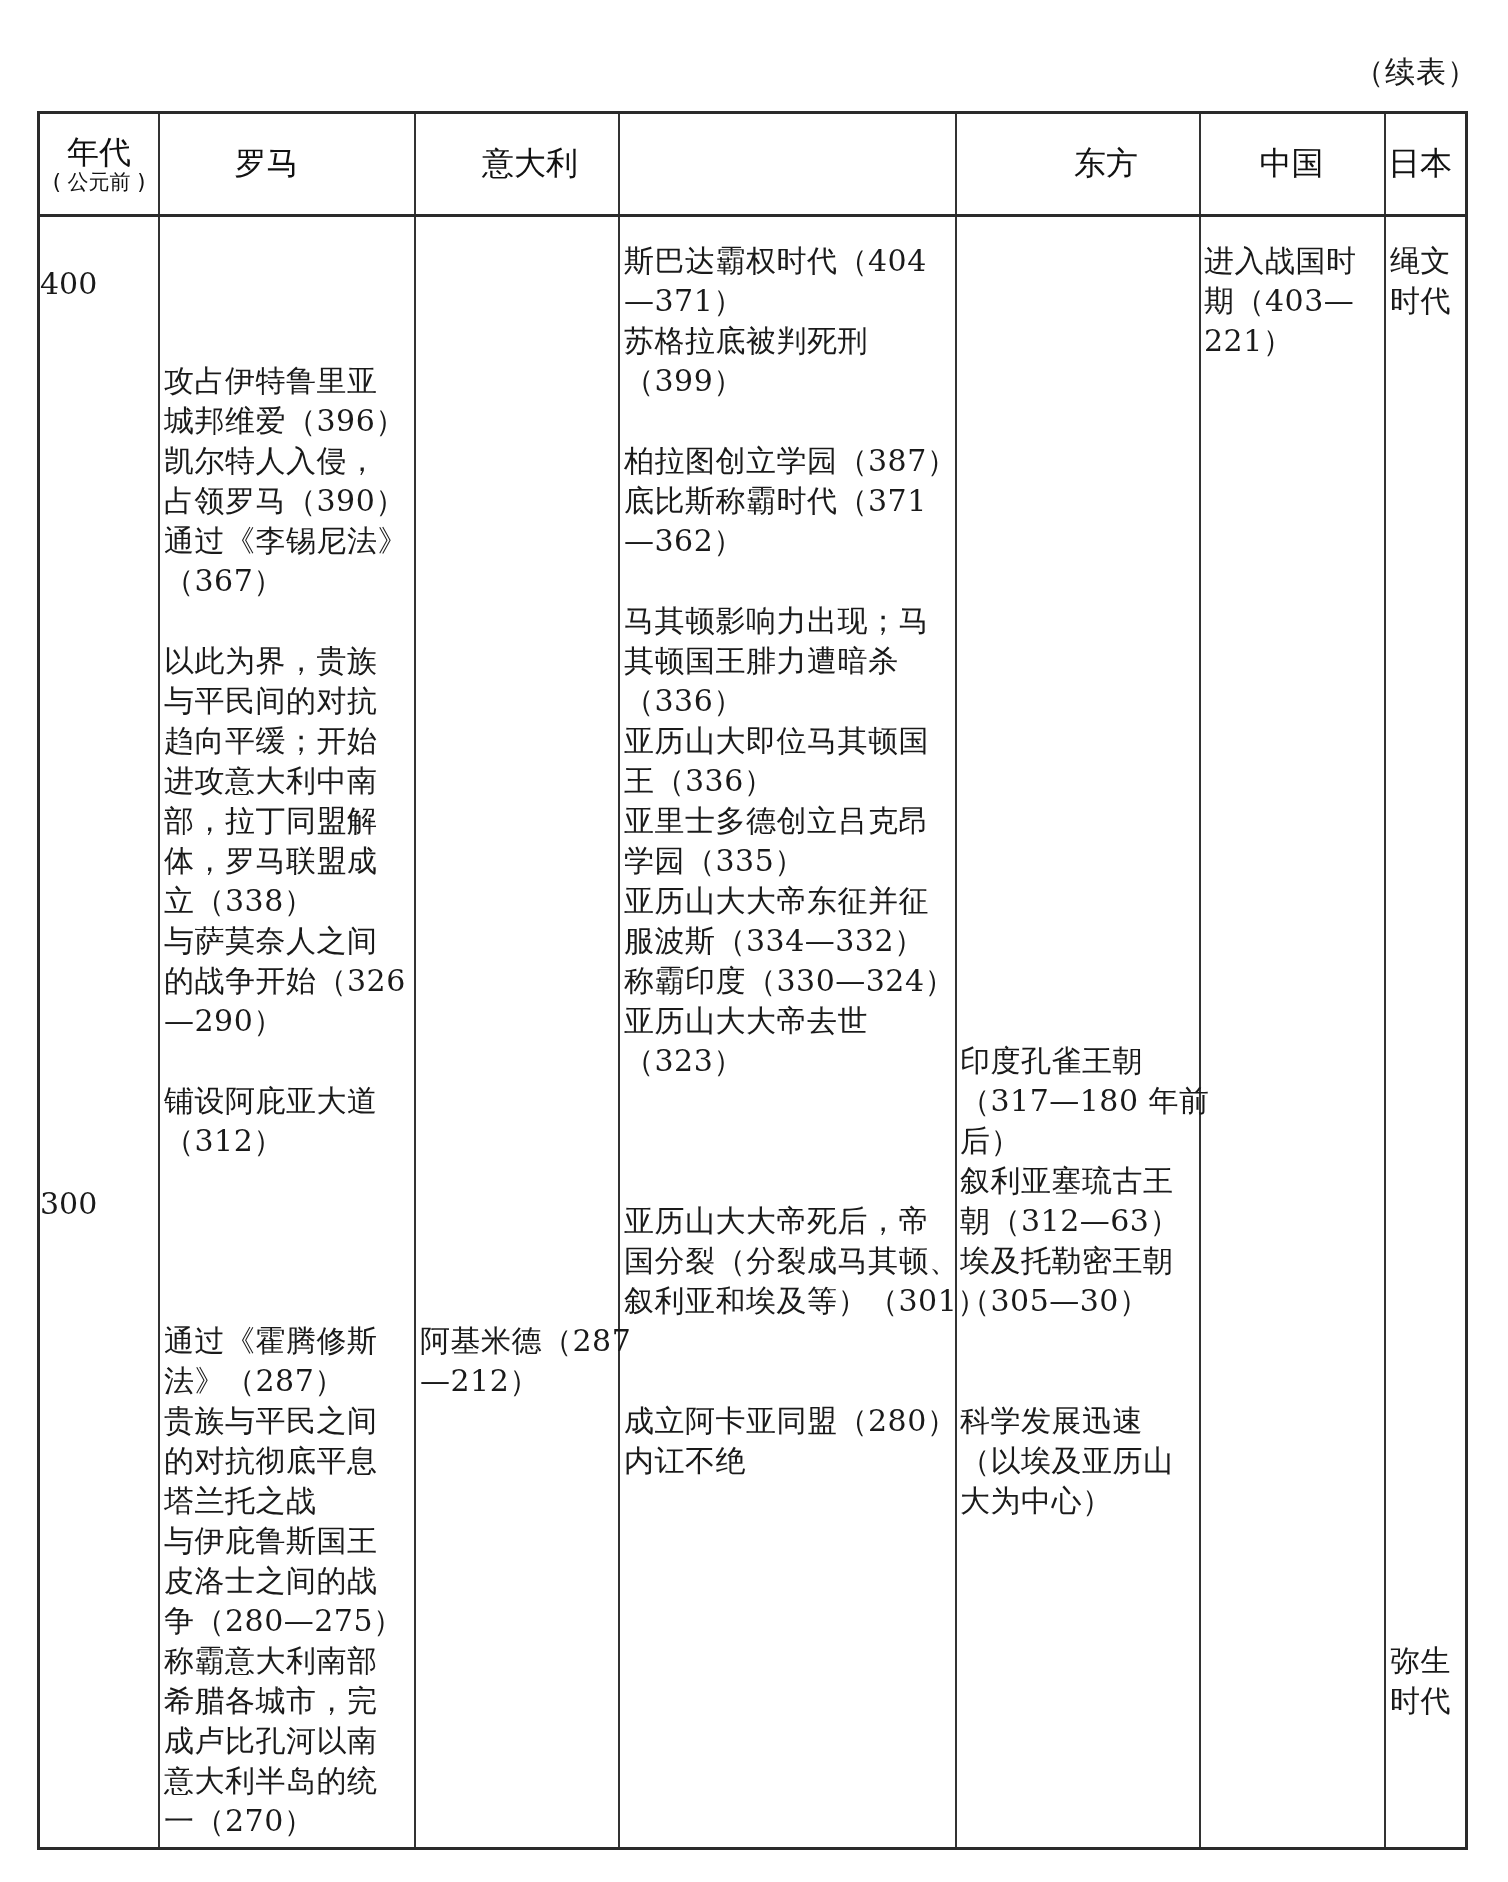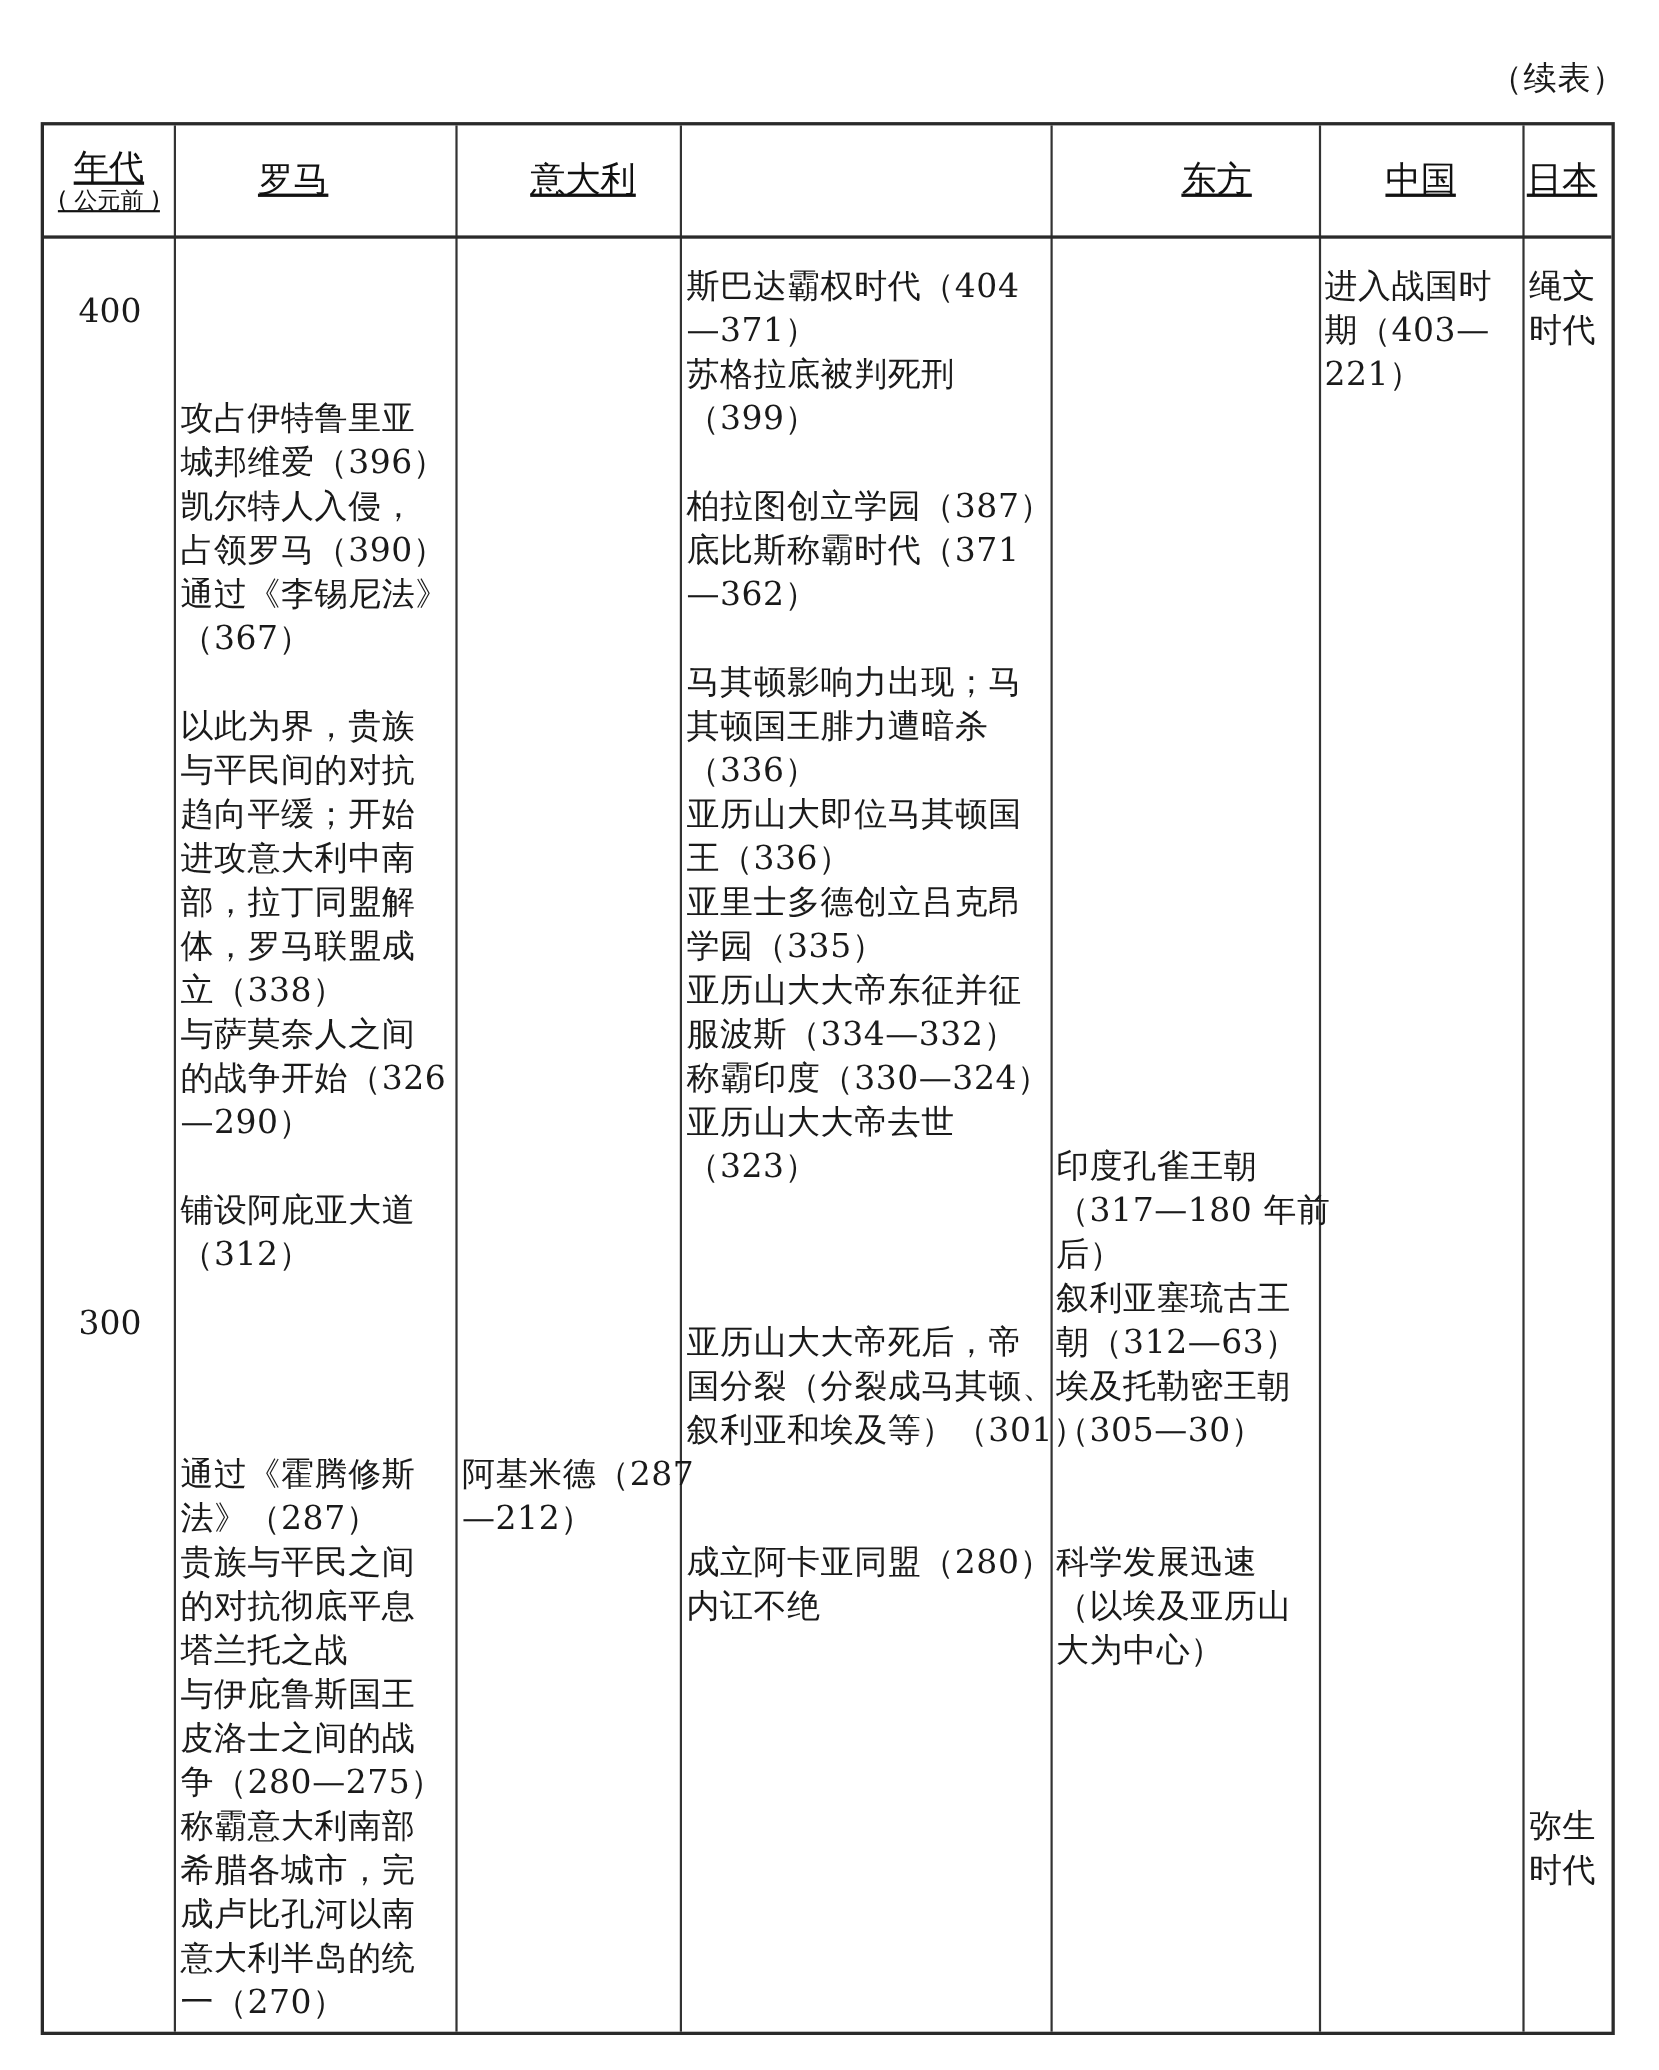--- a/index.html
+++ b/index.html
@@ -21,27 +21,27 @@
     border-top: 3px solid #2a2a2a;
   }
   .vline {
     position: absolute; top: 0; bottom: 0; width: 0;
     border-left: 2px solid #333;
   }
   .hcell {
     position: absolute; top: 0; height: 100px;
     display: flex; align-items: center; justify-content: center;
     font-family: "DejaVu Sans", "Liberation Sans", sans-serif;
-    font-size: 32px; color: #111; text-decoration: underline;
+    font-size: 32px; color: #111;
   }
   .hcell.year { flex-direction: column; line-height: 1.15; }
   .hcell.year .sub { font-size: 21px; }
   .hcell.jp { justify-content: flex-start; padding-left: 4px; }
   .year-label {
-    position: absolute; width: 120px; text-align: center;
+    position: absolute; width: 120px; 
     font-size: 30px; line-height: 40px;
   }
   .entry {
     position: absolute; font-size: 30px; line-height: 40px; white-space: pre;
     letter-spacing: 0.5px;
     margin-top: 18px;
   }
 </style>
 </head>
 <body>

